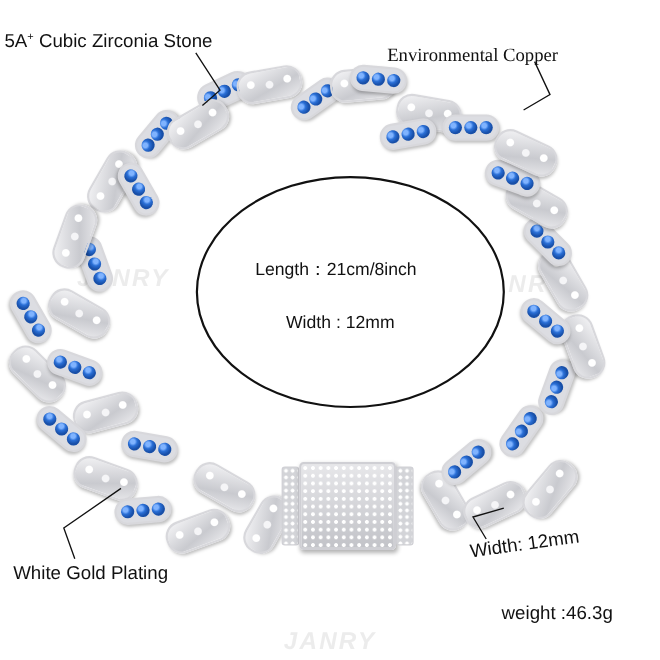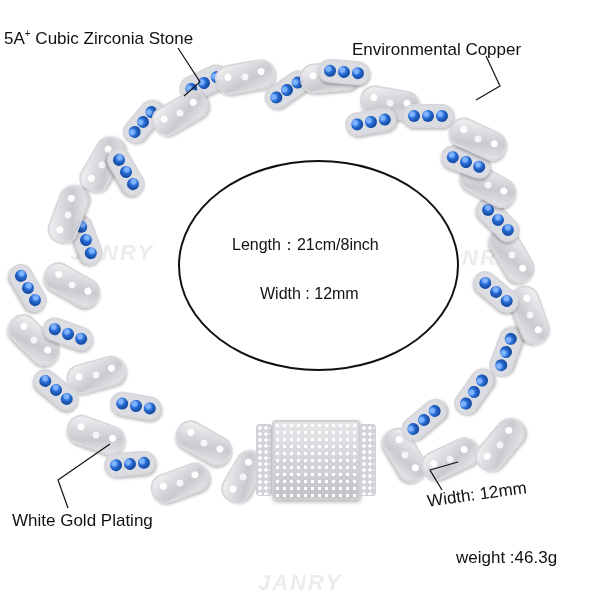--- a/index.html
+++ b/index.html
@@ -2,21 +2,21 @@
 <html><head>
 <meta charset="utf-8">
 <style>
   html, body { margin:0; padding:0; background:#ffffff; }
   body { width:600px; height:600px; position:relative; overflow:hidden;
          font-family:"Liberation Sans", sans-serif; color:#111; }
   .stage { position:absolute; left:0; top:0; width:600px; height:600px; }
   .label { position:absolute; white-space:nowrap; color:#111; }
   .lbl-cz { left:4px; top:28px; font-size:17px; }
   .lbl-cz sup { font-size:10px; }
-  .lbl-cu { left:352px; top:40px; font-size:17px; }
+  .lbl-cu { left:352px; top:40px; font-size:17px;font-family:Liberation Serif, serif; }
   .lbl-wg { left:12px; top:511px; font-size:17px; }
   .lbl-w2 { left:426px; top:492px; font-size:17px; transform:rotate(-8deg); transform-origin:left top; }
   .lbl-wt { left:456px; top:548px; font-size:17px; }
   .ellipse { position:absolute; left:178px; top:160px; width:277px; height:207px;
              border:2px solid #111; border-radius:50%; background:#fff; }
   .spec { position:absolute; font-size:16px; white-space:nowrap; }
   .spec-len { left:232px; top:235px; }
   .spec-wid { left:260px; top:285px; }
   .watermark { position:absolute; color:rgba(200,200,200,0.35); font-weight:bold;
                font-style:italic; font-size:22px; letter-spacing:2px; }

